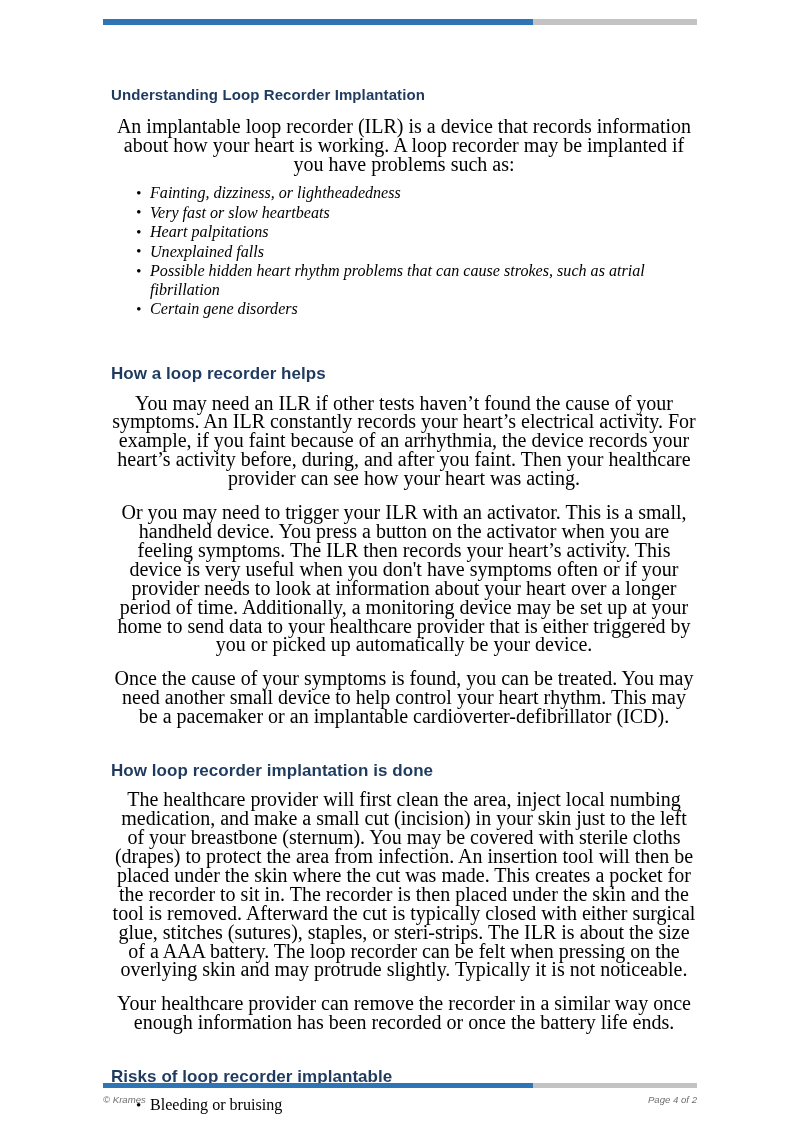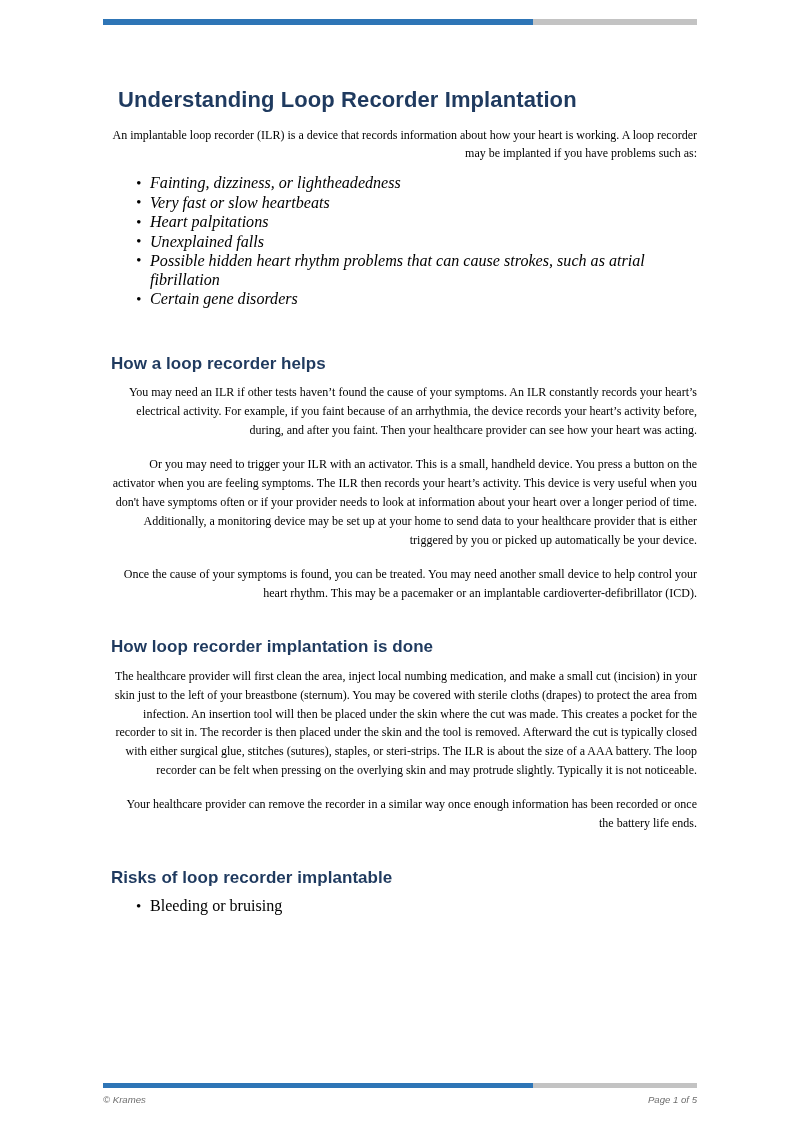--- a/index.html
+++ b/index.html
@@ -47,46 +47,46 @@
   
   .content {
     position: absolute;
     left: 111px;
     top: 86px;
     width: 586px;
   }
 
   h1.doc-title {
     font-family: "Liberation Sans", "DejaVu Sans", sans-serif;
-    font-size: 22px;
+    font-size: 15px;
     font-weight: bold;
     color: #1F3A5F;
-    margin: 0 0 12px 7px;
+    margin: 0 0 12px 0;
     line-height: 1.25;
     letter-spacing: 0.1px;
   }
 
   h2.section-title {
     font-family: "Liberation Sans", "DejaVu Sans", sans-serif;
     font-size: 17px;
     font-weight: bold;
     color: #1F3A5F;
     margin: 20px 0 9px 0;
     line-height: 1.25;
     letter-spacing: 0.05px;
   }
   h2.section-title.extra-top {
     margin-top: 34px;
   }
 
   p.body-text {
-    font-size: 12px;
+    font-size: 20px;
     line-height: 18.9px;
     margin: 0 0 15px 0;
-    text-align: right;
+    text-align: center;
   }
   p.body-text.tight {
     margin-bottom: 11px;
   }
 
   ul.bullets {
     list-style: none;
     margin: 0 0 0 0;
     padding: 0;
   }
@@ -193,17 +193,17 @@
 
   </div>
 
   <div class="footer">
     <div class="footer-rule">
       <div class="seg-blue"></div>
       <div class="seg-gray"></div>
     </div>
     <div class="footer-row">
       <span class="copyright">© Krames</span>
-      <span class="pagenum">Page 1 of 5</span>
+      <span class="pagenum">Page 4 of 2</span>
     </div>
   </div>
 
 </div>
 
 </body></html>

